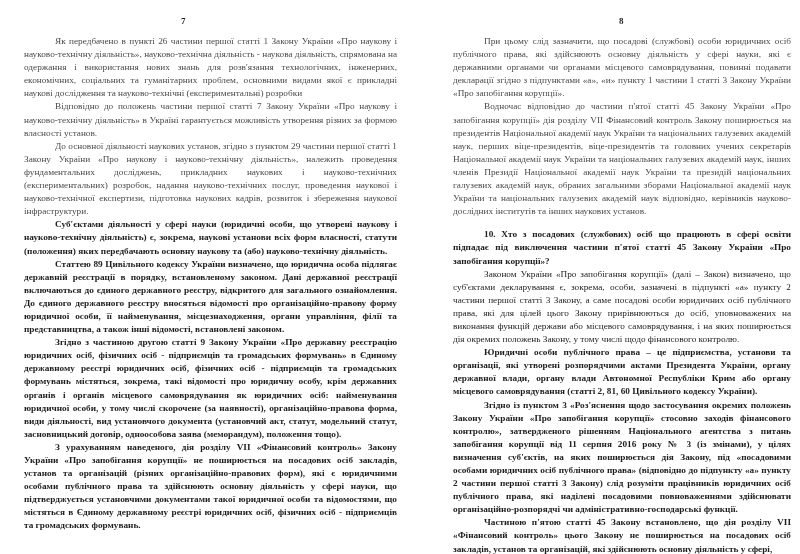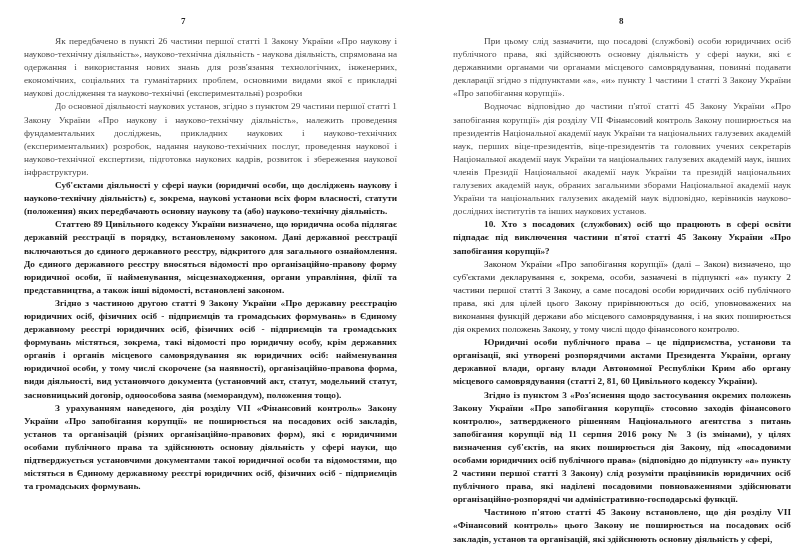--- a/index.html
+++ b/index.html
@@ -8,35 +8,36 @@
   .page { position:absolute; top:0; height:554px; }
   #page-left { left:0; width:400px; }
   #page-right { left:400px; width:400px; }
   .pnum { position:absolute; top:16px; font-size:9px; font-weight:bold; }
   #page-left .pnum { left:181px; }
   #page-right .pnum { left:219px; }
   .text { position:absolute; font-size:9.25px; line-height:13.1px; text-align:justify; }
   #page-left .text { left:24px; top:35px; width:373px; }
   #page-right .text { left:53px; top:35px; width:338px; }
   .text p { margin:0; text-indent:31px; }
-  .text p.gap { }
+  .text p.gap { margin-top:10px; }
   .faint { color:#4a4a4a; }
   .bold { font-weight:bold; }
   .b { font-weight:bold; }
   .u { }
 </style>
 </head>
 <body>
 
 <div class="page" id="page-left">
   <div class="pnum">7</div>
   <div class="text">
     <p class="faint">Як передбачено в пункті 26 частини першої статті 1 Закону України «Про наукову і науково-технічну діяльність», науково-технічна діяльність - наукова діяльність, спрямована на одержання і використання нових знань для розв'язання технологічних, інженерних, економічних, соціальних та гуманітарних проблем, основними видами якої є прикладні наукові дослідження та науково-технічні (експериментальні) розробки</p>
+    <p class="faint">Відповідно до положень частини першої статті 7 Закону України «Про наукову і науково-технічну діяльність» в Україні гарантується можливість утворення різних за формою власності установ.</p>
     <p class="faint">До основної діяльності наукових установ, згідно з пунктом 29 частини першої статті 1 Закону України «Про наукову і науково-технічну діяльність», належить проведення фундаментальних досліджень, прикладних наукових і науково-технічних (експериментальних) розробок, надання науково-технічних послуг, проведення наукової і науково-технічної експертизи, підготовка наукових кадрів, розвиток і збереження наукової інфраструктури.</p>
-    <p class="b"><span>Суб'єктами діяльності у сфері науки (юридичні особи, що досліджень наукову і науково-технічну діяльність) є, зокрема, </span><span class="u">наукові установи</span><span> всіх форм власності, статути (положення) яких передбачають основну наукову та (або) науково-технічну діяльність.</span></p>
+    <p class="b"><span>Суб'єктами діяльності у сфері науки (юридичні особи, що утворені наукову і науково-технічну діяльність) є, зокрема, </span><span class="u">наукові установи</span><span> всіх форм власності, статути (положення) яких передбачають основну наукову та (або) науково-технічну діяльність.</span></p>
     <p class="b">Статтею 89 Цивільного кодексу України визначено, що юридична особа підлягає державній реєстрації в порядку, встановленому законом. Дані державної реєстрації включаються до єдиного державного реєстру, відкритого для загального ознайомлення. До єдиного державного реєстру вносяться відомості про організаційно-правову форму юридичної особи, її найменування, місцезнаходження, органи управління, філії та представництва, а також інші відомості, встановлені законом.</p>
     <p class="b">Згідно з частиною другою статті 9 Закону України «Про державну реєстрацію юридичних осіб, фізичних осіб - підприємців та громадських формувань» в Єдиному державному реєстрі юридичних осіб, фізичних осіб - підприємців та громадських формувань містяться, зокрема, такі відомості про юридичну особу, крім державних органів і органів місцевого самоврядування як юридичних осіб: найменування юридичної особи, у тому числі скорочене (за наявності), організаційно-правова форма, види діяльності, вид установчого документа (установчий акт, статут, модельний статут, засновницький договір, одноособова заява (меморандум), положення тощо).</p>
     <p class="b"><span>З урахуванням наведеного, дія розділу VII «Фінансовий контроль» Закону України «Про запобігання корупції» не поширюється на посадових осіб закладів, установ та організацій (різних організаційно-правових форм), які є юридичними особами публічного права та здійснюють </span><span class="bold">основну</span><span> діяльність у сфері науки, що підтверджується установчими документами такої юридичної особи та відомостями, що містяться в Єдиному державному реєстрі юридичних осіб, фізичних осіб - підприємців та громадських формувань.</span></p>
   </div>
 </div>
 
 <div class="page" id="page-right">
   <div class="pnum">8</div>
 
   <div class="text">

